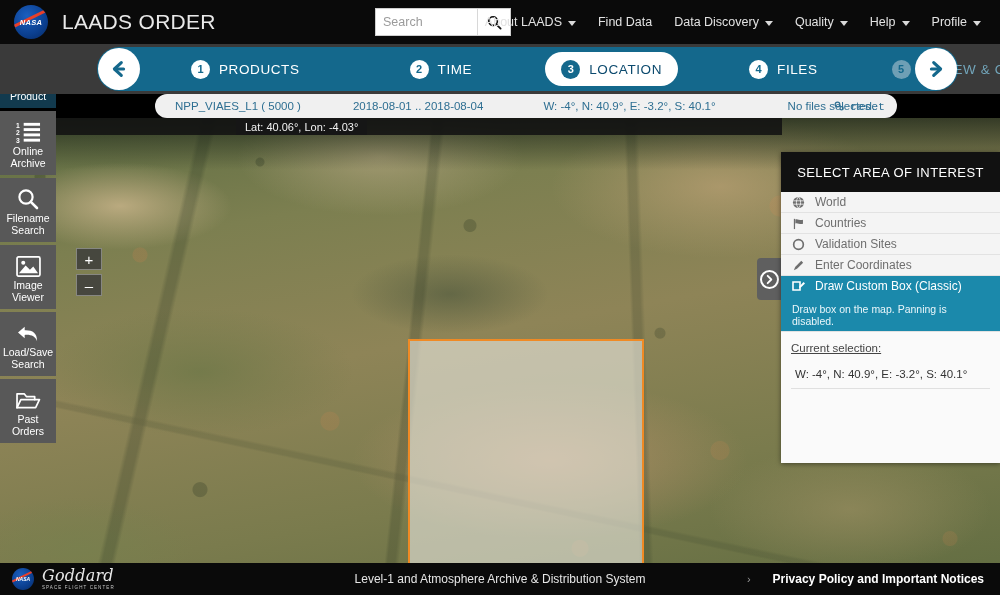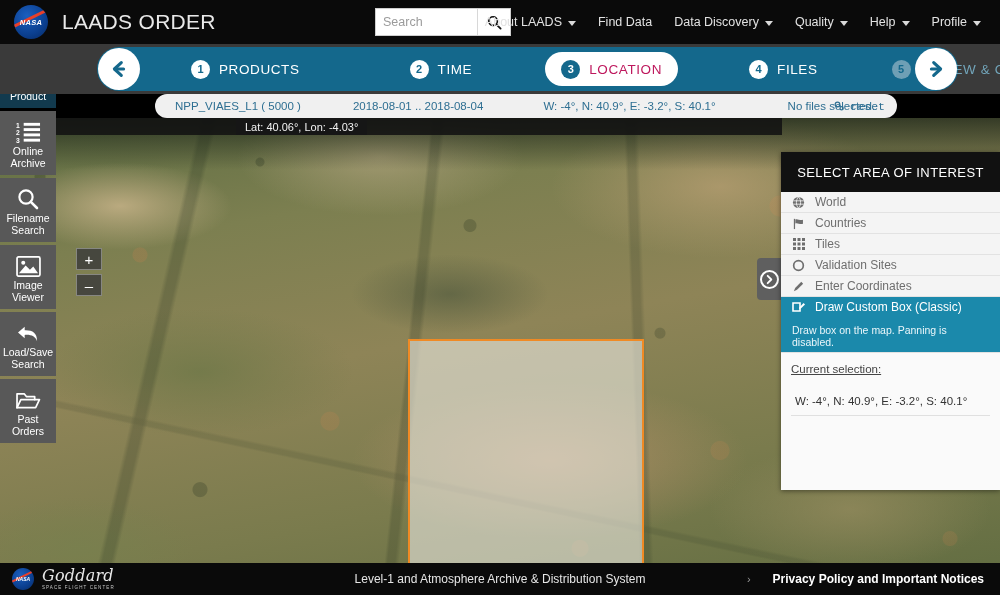--- a/index.html
+++ b/index.html
@@ -90,21 +90,21 @@
   .step .num {
     width: 19px; height: 19px; border-radius: 50%; background: #fff;
     color: #14688c; font-size: 11px; font-weight: bold;
     display: flex; align-items: center; justify-content: center; flex: none;
   }
   .step .lbl {
     color: #fff; font-size: 13.5px; letter-spacing: .6px; font-weight: 400;
   }
   .step.active { background: #fff; }
   .step.active .num { background: #14688c; color: #fff; }
-  .step.active .lbl { color: #be185d; }
+  .step.active .lbl { color: #0c4a6e; }
   .step.disabled { cursor: default; }
   .step.disabled .num { background: #6f9fb5; color: #14688c; }
   .step.disabled .lbl { color: #72a5ba; }
   .s1 { margin-left: 26px; }
   .s2 { margin-left: 78px; }
   .s3 { margin-left: 57px; }
   .s4 { margin-left: 55px; }
   .s5 { margin-left: 42px; }
 
   
@@ -233,21 +233,21 @@
   }
   .aoi-item.selected .row1 { display: flex; align-items: center; gap: 9px; }
   .aoi-item.selected .ic { color: #fff; }
   .aoi-item.selected .sub {
     font-size: 10.5px; color: #eaf6fa; margin-top: 1px; padding-left: 1px;
   }
   .aoi-cur {
     padding: 10px 10px 0 10px; background: #fafafa;
   }
   .aoi-cur .hd {
-    font-size: 11.5px; color: #444; text-decoration: underline; margin-bottom: 20px;
+    font-size: 11.5px; color: #444; text-decoration: underline; margin-bottom: 14px;
   }
   .aoi-cur .val { font-size: 11.5px; color: #333; padding-left: 4px; }
   .aoi-rule {
     margin: 8px 0 0 0; height: 1px; background: #e0e0e0;
   }
   .aoi-pad { height: 74px; background: #fafafa; }
 
   
   .sidebar { position: absolute; left: 0; top: 44px; width: 56px; z-index: 30; }
   .sb-item {
@@ -449,38 +449,20 @@
     <div class="aoi-item">
       <span class="ic">
         <svg width="13" height="13" viewBox="0 0 14 14">
           <rect x="2" y="2" width="1.3" height="11" fill="#6e6e6e"></rect>
           <path d="M3.6 2.6 C6 1.6 8.5 4 11.8 3 L11.8 7.4 C8.5 8.4 6 6 3.6 7 Z" fill="#6e6e6e"></path>
         </svg>
       </span>
       <span>Countries</span>
     </div>
 
-    <div class="aoi-item">
-      <span class="ic">
-        <svg width="12" height="12" viewBox="0 0 12 12">
-          <g fill="#6e6e6e">
-            <rect x="0" y="0" width="3" height="3"></rect>
-              <rect x="4.5" y="0" width="3" height="3"></rect>
-            <rect x="9" y="0" width="3" height="3"></rect>
-            <rect x="0" y="4.5" width="3" height="3"></rect>
-              <rect x="4.5" y="4.5" width="3" height="3"></rect>
-            <rect x="9" y="4.5" width="3" height="3"></rect>
-            <rect x="0" y="9" width="3" height="3"></rect>
-              <rect x="4.5" y="9" width="3" height="3"></rect>
-            <rect x="9" y="9" width="3" height="3"></rect>
-          </g>
-        </svg>
-      </span>
-      <span>Tiles</span>
-    </div>
 
     <div class="aoi-item">
       <span class="ic">
         <svg width="13" height="13" viewBox="0 0 14 14">
           <circle cx="7" cy="7" r="5.2" fill="none" stroke="#6e6e6e" stroke-width="1.8"></circle>
         </svg>
       </span>
       <span>Validation Sites</span>
     </div>
 

